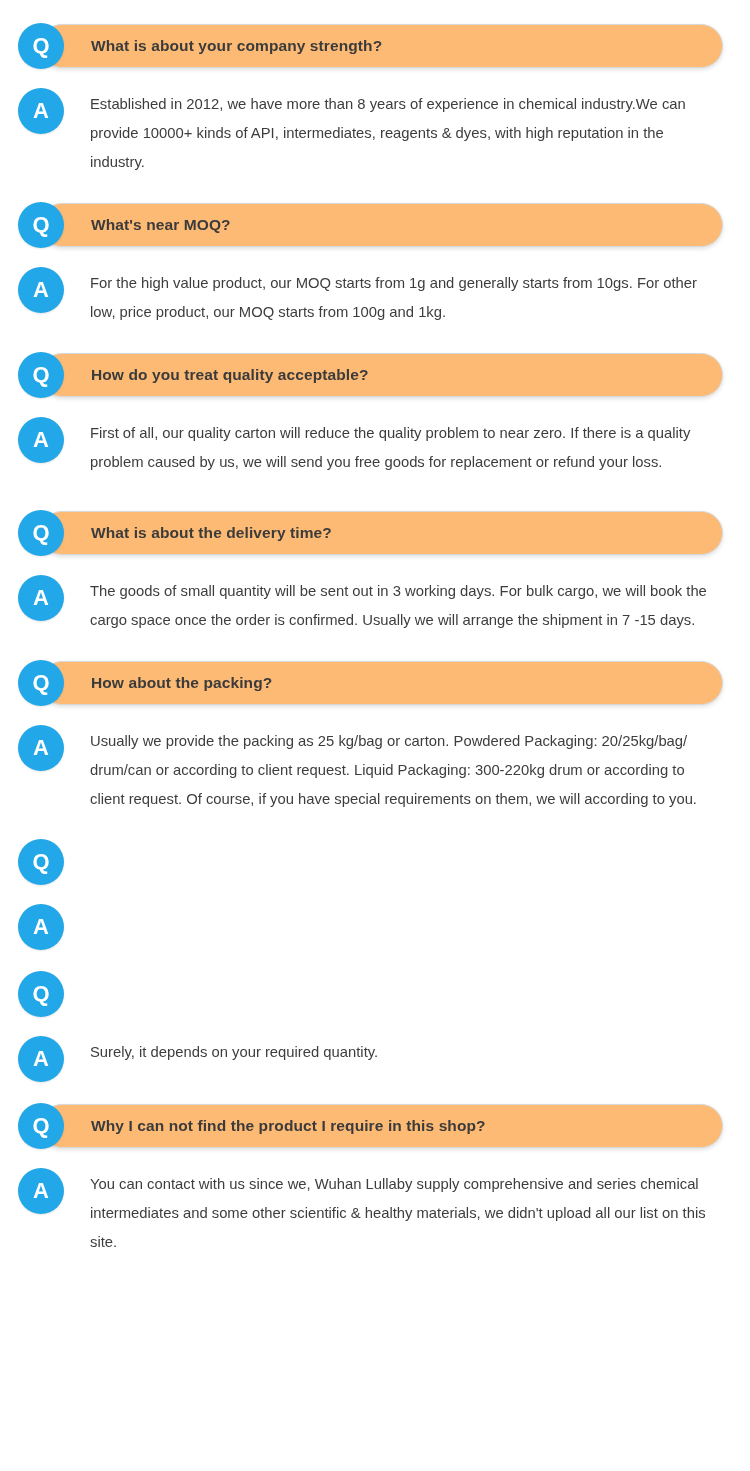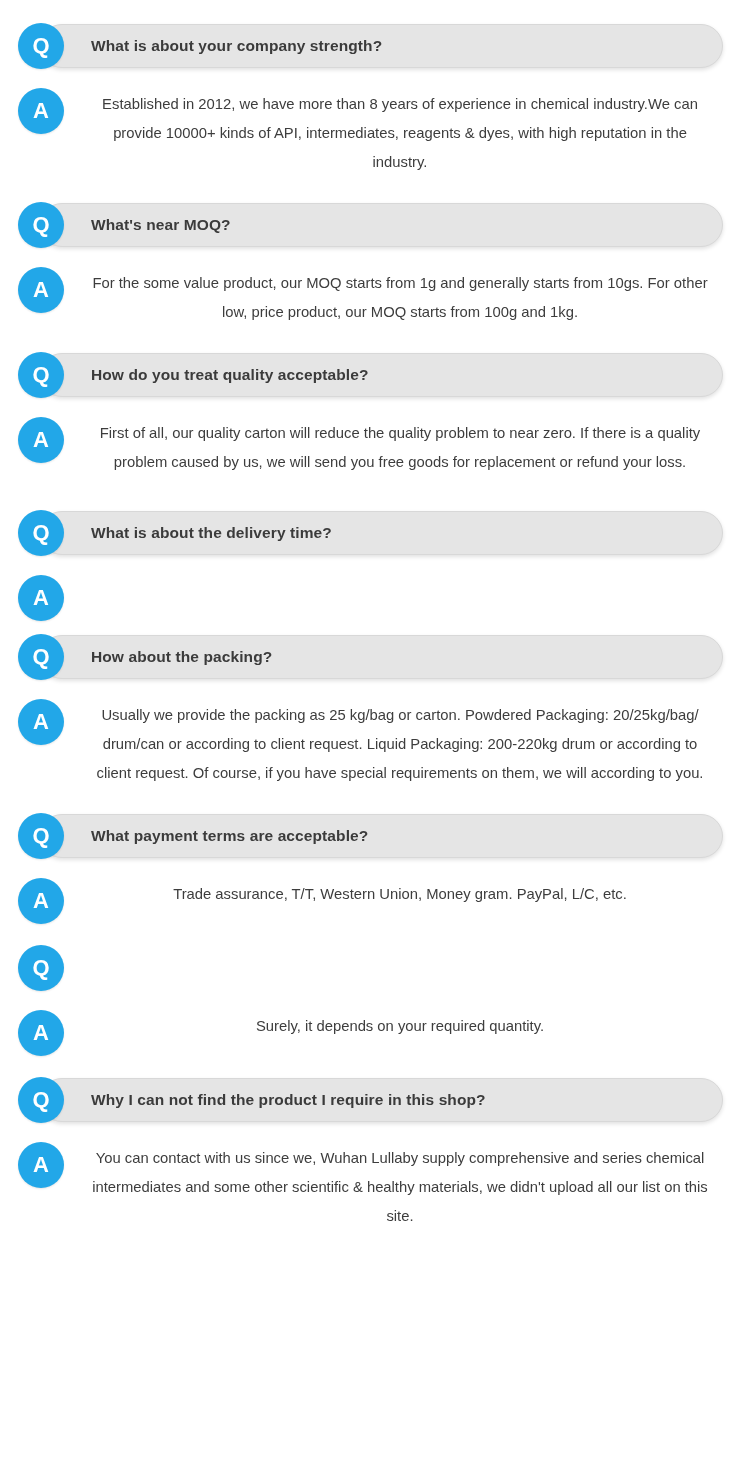--- a/index.html
+++ b/index.html
@@ -29,21 +29,21 @@
     margin: 0 0 6px 0;
     padding-left: 18px;
     display: flex;
     align-items: center;
   }
   .q-pill {
     position: relative;
     margin-left: 22px;
     flex: 1 1 auto;
     height: 44px;
-    background: #e5e5e5;
+    background: #fdba74;
     border: 1px solid #d8d8d8;
     border-radius: 22px;
     box-shadow: 0 2px 4px rgba(0,0,0,0.12);
     display: flex;
     align-items: center;
     padding-left: 50px;
     padding-right: 24px;
     margin-right: 27px;
   }
   .q-text {
@@ -80,21 +80,21 @@
     min-height: 56px;
   }
   .a-badge {
     left: 18px;
     top: 8px;
   }
   .a-text {
     font-size: 14.8px;
     line-height: 29px;
     color: #3d3d3d;
-    text-align: center;
+    text-align: left;
   }
   .sp-sm { height: 6px; }
   .sp-md { height: 14px; }
 </style>
 </head>
 <body>
 
 <div class="faq">
 
   <div class="qa-block">
@@ -113,21 +113,21 @@
 
   <div class="qa-block">
     <div class="q-row">
       <div class="badge q-badge">Q</div>
       <div class="q-pill">
         <span class="q-text">What's near MOQ?</span>
       </div>
     </div>
     <div class="a-row">
       <div class="badge a-badge">A</div>
-      <div class="a-text">For the some value product, our MOQ starts from 1g and generally starts from 10gs. For other low, price product, our MOQ starts from 100g and 1kg.</div>
+      <div class="a-text">For the high value product, our MOQ starts from 1g and generally starts from 10gs. For other low, price product, our MOQ starts from 100g and 1kg.</div>
     </div>
   </div>
   <div class="sp-sm"></div>
 
   <div class="qa-block">
     <div class="q-row">
       <div class="badge q-badge">Q</div>
       <div class="q-pill">
         <span class="q-text">How do you treat quality acceptable?</span>
       </div>
@@ -141,48 +141,45 @@
 
   <div class="qa-block">
     <div class="q-row">
       <div class="badge q-badge">Q</div>
       <div class="q-pill">
         <span class="q-text">What is about the delivery time?</span>
       </div>
     </div>
     <div class="a-row">
       <div class="badge a-badge">A</div>
+      <div class="a-text">The goods of small quantity will be sent out in 3 working days. For bulk cargo, we will book the cargo space once the order is confirmed. Usually we will arrange the shipment in 7 -15 days.</div>
     </div>
   </div>
   <div class="sp-sm"></div>
 
   <div class="qa-block">
     <div class="q-row">
       <div class="badge q-badge">Q</div>
       <div class="q-pill">
         <span class="q-text">How about the packing?</span>
       </div>
     </div>
     <div class="a-row">
       <div class="badge a-badge">A</div>
-      <div class="a-text">Usually we provide the packing as 25 kg/bag or carton. Powdered Packaging: 20/25kg/bag/ drum/can or according to client request. Liquid Packaging: 200-220kg drum or according to client request. Of course, if you have special requirements on them, we will according to you.</div>
-    </div>
-  </div>
-  <div class="sp-sm"></div>
-
-  <div class="qa-block">
-    <div class="q-row">
-      <div class="badge q-badge">Q</div>
-      <div class="q-pill">
-        <span class="q-text">What payment terms are acceptable?</span>
-      </div>
-    </div>
-    <div class="a-row">
-      <div class="badge a-badge">A</div>
-      <div class="a-text">Trade assurance, T/T, Western Union, Money gram. PayPal, L/C, etc.</div>
+      <div class="a-text">Usually we provide the packing as 25 kg/bag or carton. Powdered Packaging: 20/25kg/bag/ drum/can or according to client request. Liquid Packaging: 300-220kg drum or according to client request. Of course, if you have special requirements on them, we will according to you.</div>
+    </div>
+  </div>
+  <div class="sp-sm"></div>
+
+  <div class="qa-block">
+    <div class="q-row">
+      <div class="badge q-badge">Q</div>
+    </div>
+    <div class="a-row">
+      <div class="badge a-badge">A</div>
     </div>
   </div>
   <div class="sp-md"></div>
 
   <div class="qa-block">
     <div class="q-row">
       <div class="badge q-badge">Q</div>
     </div>
     <div class="a-row">
       <div class="badge a-badge">A</div>

